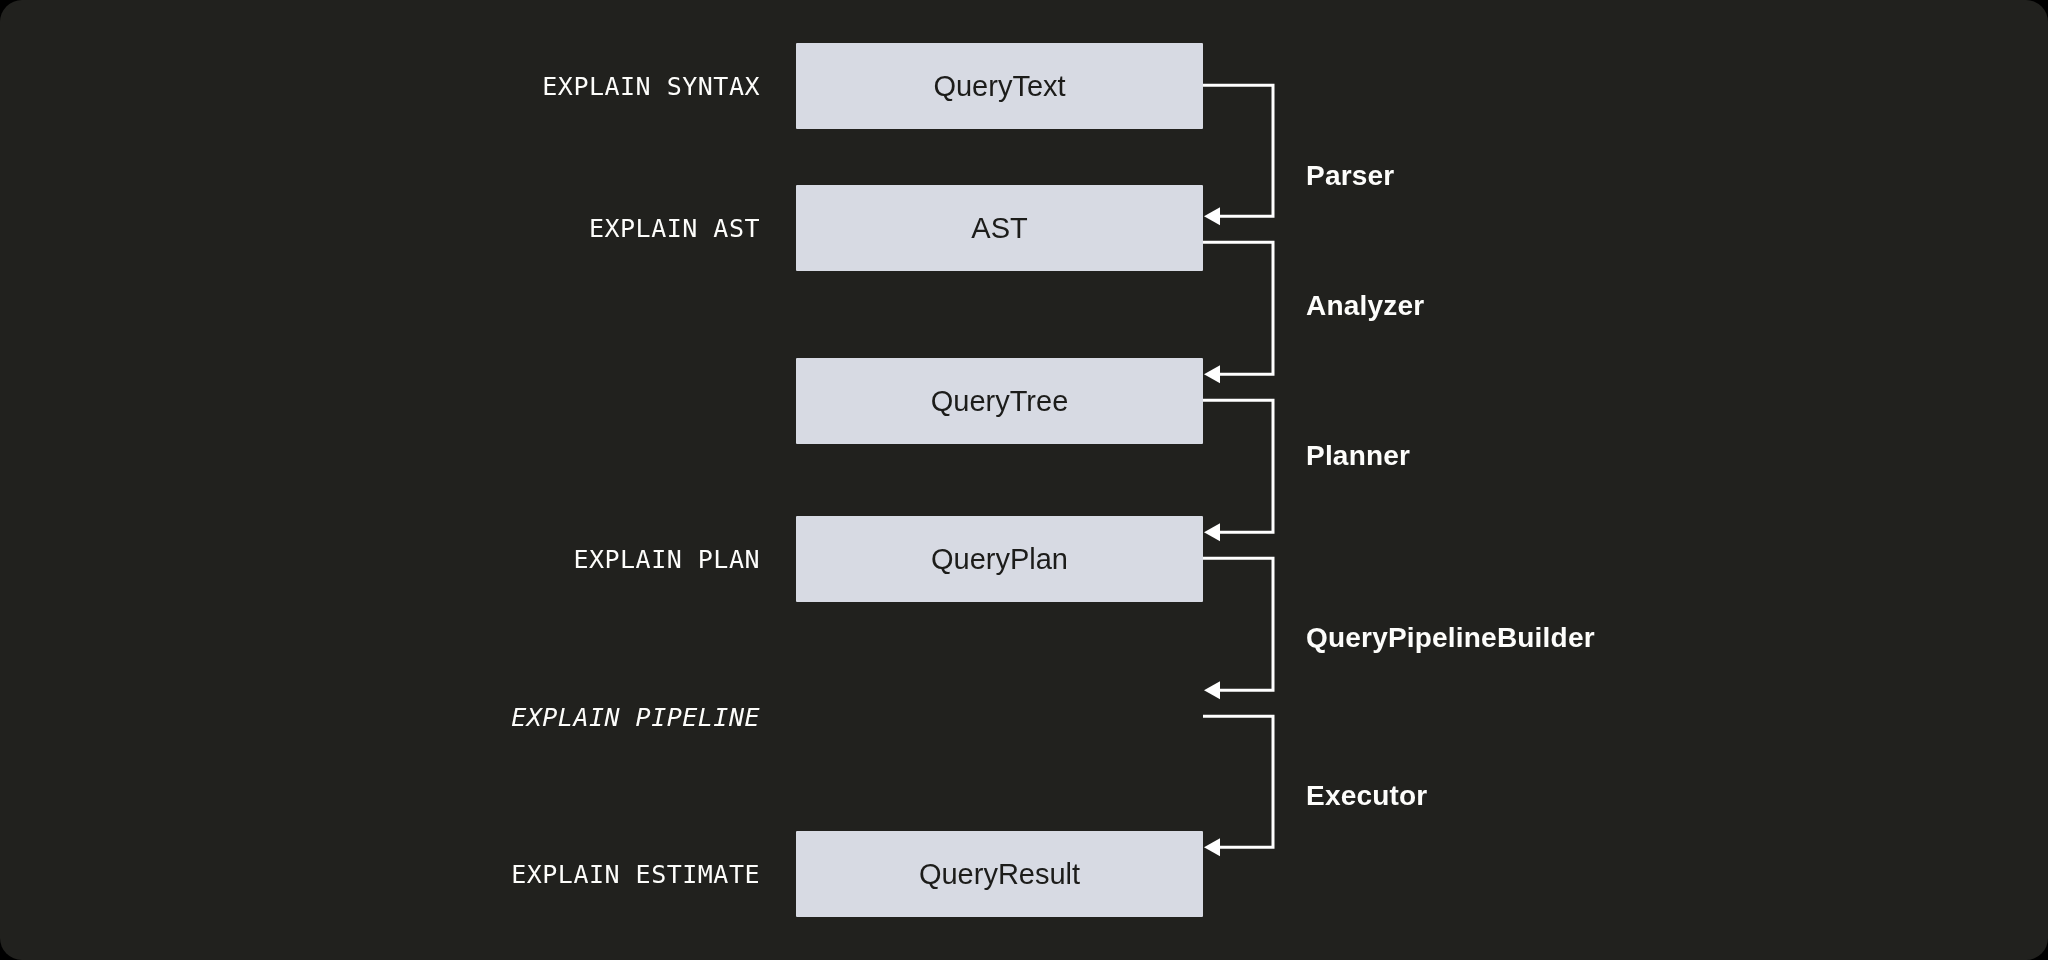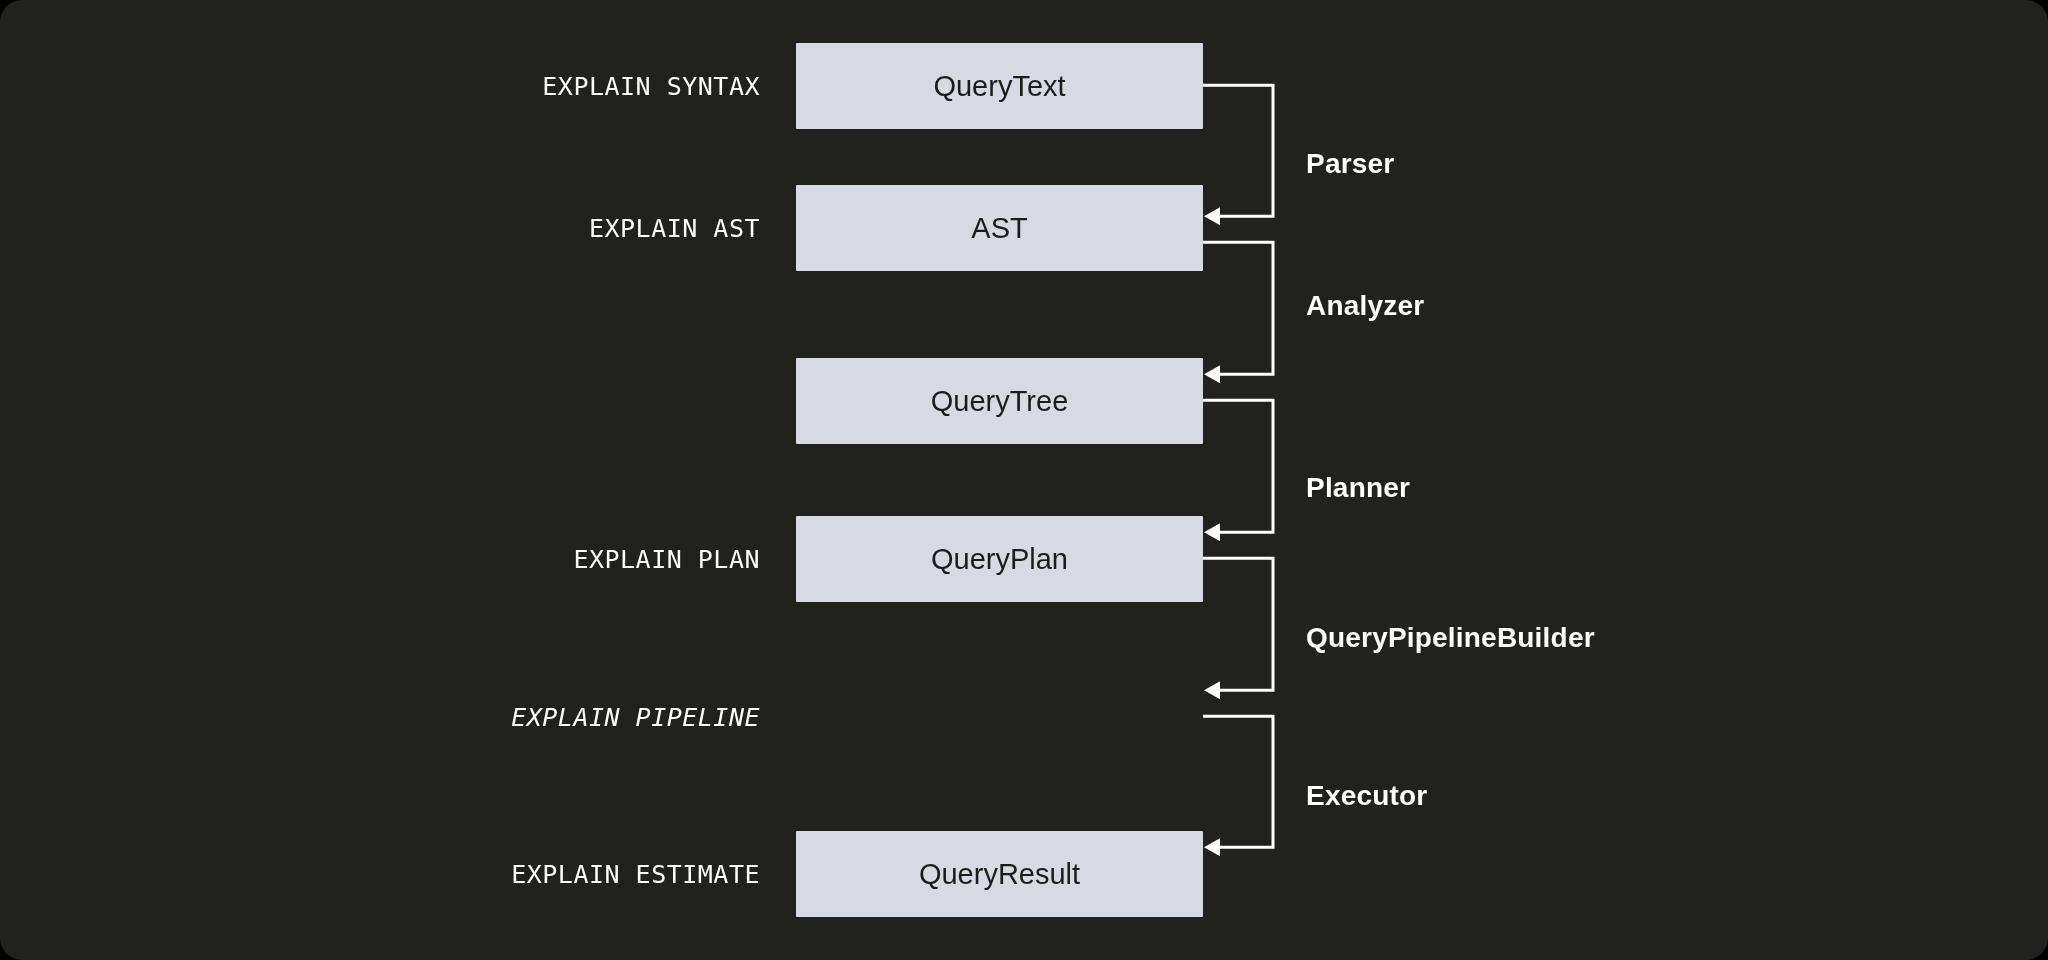--- a/index.html
+++ b/index.html
@@ -126,19 +126,19 @@
     <div class="stage-box">QueryPlan</div>
   </div>
   <div class="stage-row" style="top: 674px; font-style: italic;">
     <div class="stage-label">EXPLAIN PIPELINE</div>
   </div>
   <div class="stage-row" style="top: 831px;">
     <div class="stage-label">EXPLAIN ESTIMATE</div>
     <div class="stage-box">QueryResult</div>
   </div>
 
-  <div class="component-label" style="top: 150px;">Parser</div>
+  <div class="component-label" style="top: 162px;">Parser</div>
   <div class="component-label" style="top: 292px;">Analyzer</div>
-  <div class="component-label" style="top: 474px; text-align: right;">Planner</div>
+  <div class="component-label" style="top: 442px; text-align: right;">Planner</div>
   <div class="component-label" style="top: 624px;">QueryPipelineBuilder</div>
   <div class="component-label" style="top: 782px;">Executor</div>
 
 </div>
 
 </body></html>

